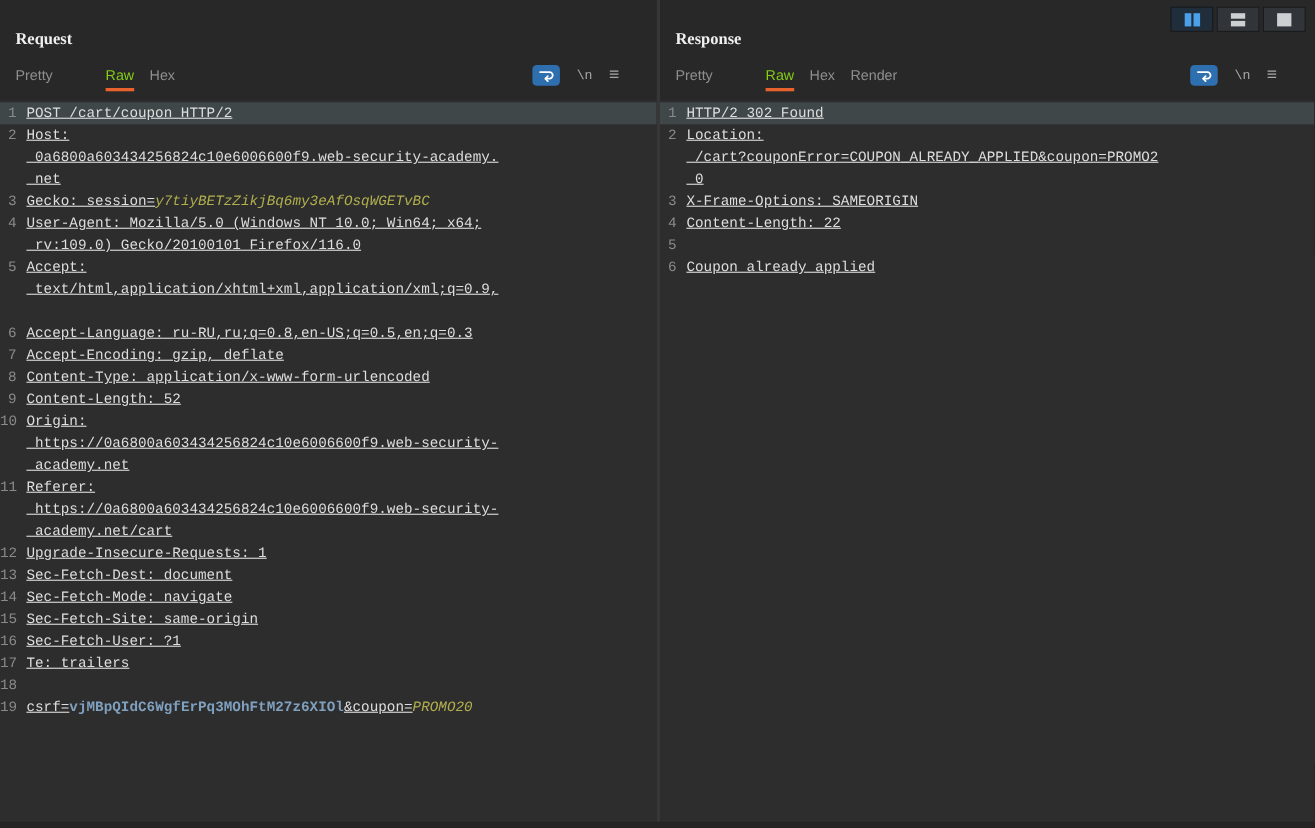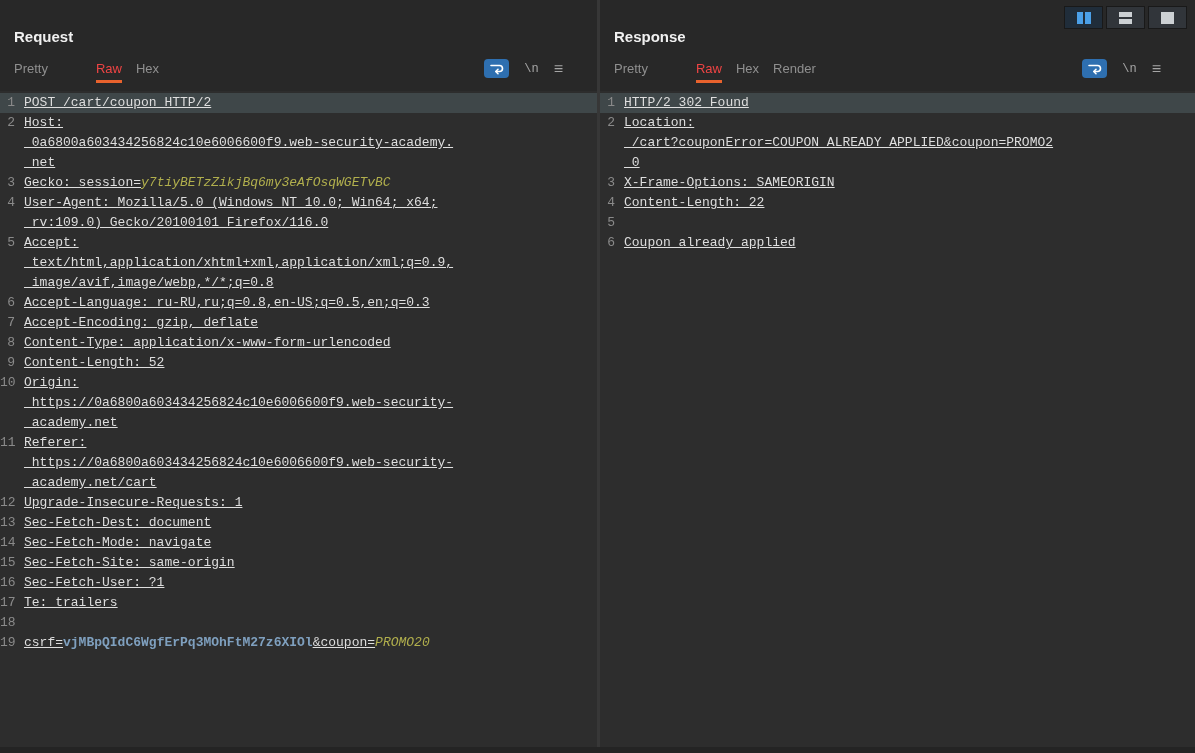--- a/index.html
+++ b/index.html
@@ -3,25 +3,25 @@
 <meta charset="utf-8">
 <style>
   *{margin:0;padding:0;box-sizing:border-box;}
   html,body{width:1195px;height:753px;overflow:hidden;}
   body{background:var(--win,#242424);font-family:"Liberation Sans",sans-serif;}
   .app{position:relative;display:flex;width:1195px;height:753px;padding-bottom:6px;background:var(--win,#242424);}
   .panel{background:#282828;display:flex;flex-direction:column;height:100%;min-width:0;}
   .panel.request{width:597px;flex:none;}
   .panel.response{flex:1;}
   .divider{width:3px;background:#373737;flex:none;cursor:col-resize;}
-  .panel-title{font-size:15px;font-weight:bold;color:#f0f0f0;margin:28px 0 0 14px;}
+  .panel-title{font-size:15px;font-weight:bold;color:#f0f0f0;margin:28px 0 0 14px;font-family:Liberation Serif, serif;}
   .tabbar{display:flex;justify-content:space-between;align-items:flex-end;margin-top:10px;padding:0 34px 0 14px;height:28px;flex:none;}
   .tabs{display:flex;text-align:center;}
   .tab{font-size:13px;color:#8f8f8f;padding-bottom:7px;cursor:default;white-space:nowrap;}
-  .tab.selected{color:#ef4444;border-bottom:3px solid var(--orange,#e8622d);padding-bottom:4px;}
+  .tab.selected{color:#84cc16;border-bottom:3px solid var(--orange,#e8622d);padding-bottom:4px;}
   .tabs .tab{margin-right:14px;}
   .tabs .tab:first-child{margin-right:48px;}
   .tab-icons{display:flex;align-items:center;gap:15px;padding-bottom:5px;}
   .wrap-btn{width:25px;height:19px;border-radius:4px;background:var(--blue,#2e6fb0);display:flex;align-items:center;justify-content:center;}
   .nl-btn{color:#a6a6a6;font-family:"Liberation Mono","DejaVu Sans Mono",monospace;font-size:12px;}
   .menu-btn{color:#a6a6a6;font-size:16px;line-height:1;}
   .editor{flex:1;background:#2d2d2d;margin-top:8px;padding-top:2px;overflow:hidden;font-family:"Liberation Mono","DejaVu Sans Mono",monospace;font-size:13px;}
   .code-row{display:flex;height:20px;line-height:20px;}
   .code-row.hl{background:var(--hl,#3f4749);}
   .gutter{flex:none;width:24px;text-align:right;padding-right:9px;color:var(--gutter,#8a8a8a);user-select:none;}
@@ -94,21 +94,20 @@
         <div class="code-row">
           <span class="gutter">5</span>
           <span class="code-text"><span class="seg-d">Accept:</span></span>
         </div>
         <div class="code-row">
           <span class="gutter"></span>
           <span class="code-text"><span class="seg-d"> text/html,application/xhtml+xml,application/xml;q=0.9,</span></span>
         </div>
         <div class="code-row">
           <span class="gutter"></span>
-          <span class="code-text"><span class="seg-d"> image/avif,image/webp,*/*;q=0.8</span></span>
         </div>
         <div class="code-row">
           <span class="gutter">6</span>
           <span class="code-text"><span class="seg-d">Accept-Language: ru-RU,ru;q=0.8,en-US;q=0.5,en;q=0.3</span></span>
         </div>
         <div class="code-row">
           <span class="gutter">7</span>
           <span class="code-text"><span class="seg-d">Accept-Encoding: gzip, deflate</span></span>
         </div>
         <div class="code-row">

